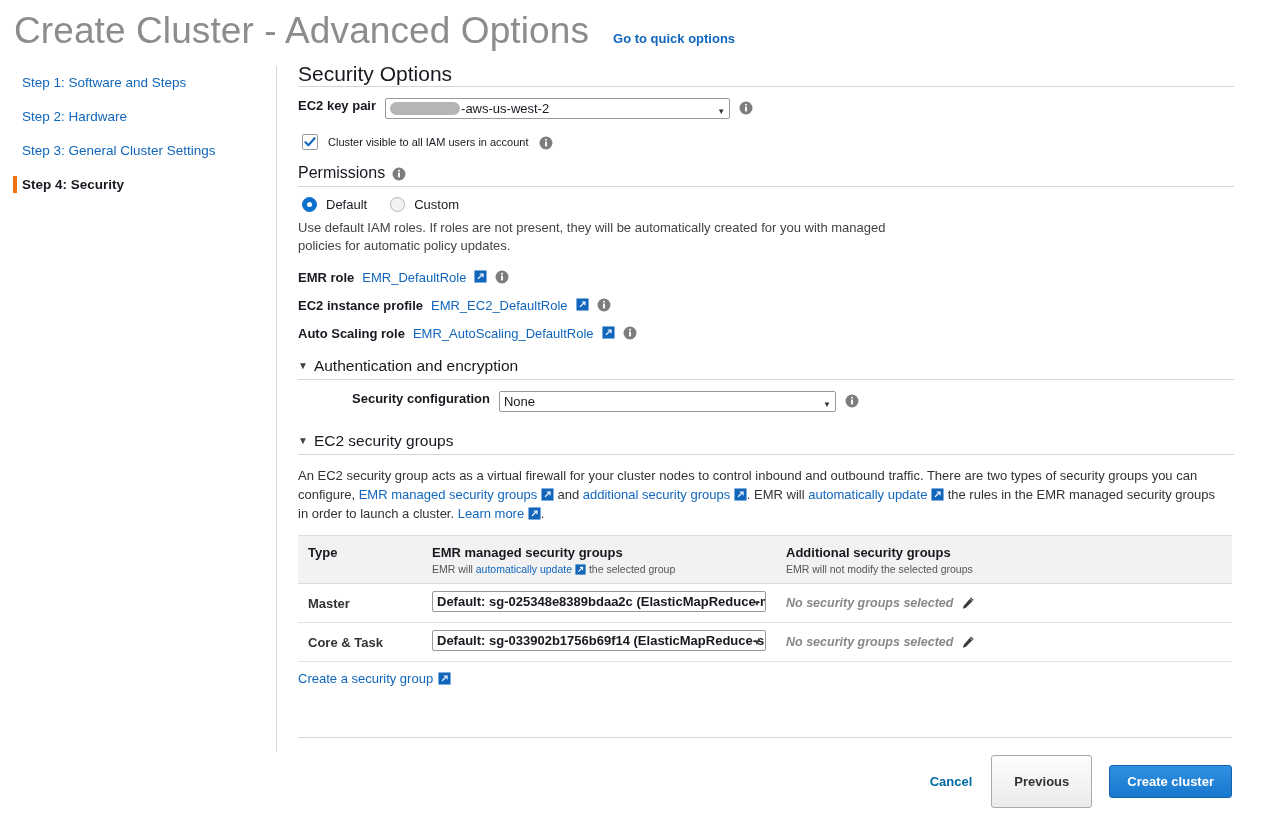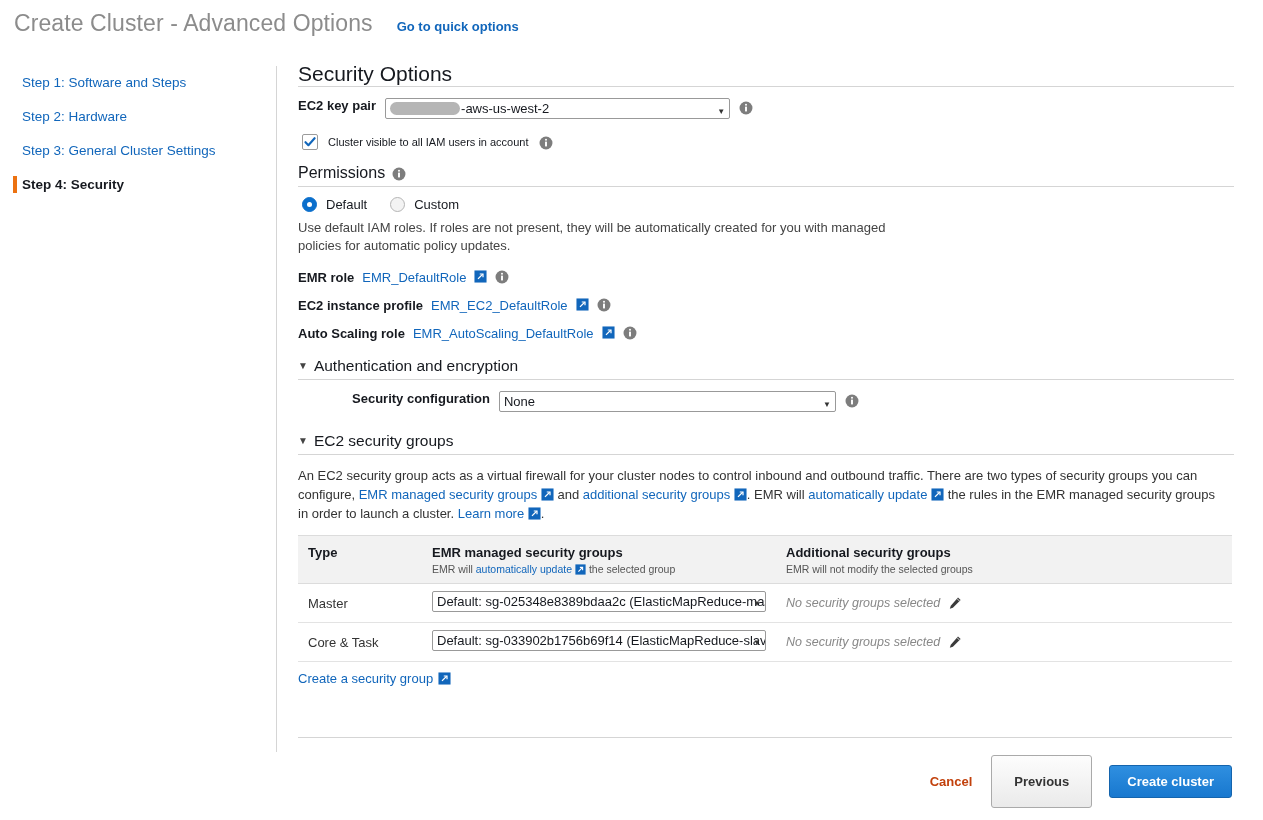--- a/index.html
+++ b/index.html
@@ -12,21 +12,21 @@
     overflow: hidden;
   }
   #page { position: relative; width: 1263px; height: 820px; background:#fff; }
 
   
   .page-header {
     position: absolute; left: 14px; top: 10px;
     display: flex; align-items: baseline; gap: 24px;
   }
   .page-title {
-    font-size: 23px; color: #8c8c8c; font-weight: 400;
+    font-size: 37px; color: #8c8c8c; font-weight: 400;
     letter-spacing: .1px; white-space: nowrap; text-align: right;
   }
   .quick-link {
     font-size: 13px; font-weight: bold; color: #1166bb;
     cursor: pointer; white-space: nowrap;
   }
 
   
   .sidebar {
     position: absolute; left: 0; top: 66px;
@@ -141,21 +141,21 @@
   .sg-table { width: 934px; border-collapse: collapse; margin-top: 2px; }
   .sg-table thead th {
     background: #f2f2f2; text-align: left; vertical-align: top;
     padding: 9px 10px 8px 10px;
     border-top: 1px solid #dcdcdc; border-bottom: 1px solid #dcdcdc;
     font-weight: bold; font-size: 13px; color: #16191f;
   }
   .th-sub { font-weight: normal; font-size: 10.5px; color: #555; margin-top: 3px; }
   .sg-table td {
     padding: 7px 10px; border-bottom: 1px solid #e3e3e3;
-    font-size: 13px; color: #333; vertical-align: middle;
+    font-size: 13px; color: #333; vertical-align: middle; font-weight: bold;
   }
   .col-type { width: 124px; }
   .col-emr { width: 348px; }
   .none-selected { font-style: italic; color: #888; font-size: 12.5px; margin-right: 8px; }
   .sg-select { width: 334px; }
   .addl-cell { display: flex; align-items: center; }
 
   .create-sg-link {
     display: inline-flex; align-items: center; gap: 5px;
     font-size: 13px; color: #1166bb; cursor: pointer; margin-top: 9px;
@@ -164,21 +164,21 @@
   
   .footer-divider {
     position: absolute; left: 298px; top: 737px; width: 934px;
     border-top: 1px solid #d5d5d5;
   }
   .footer {
     position: absolute; right: 31px; top: 755px;
     display: flex; align-items: center; gap: 17px;
   }
   .btn-cancel {
-    font-size: 13px; font-weight: bold; color: #c2410c;
+    font-size: 13px; font-weight: bold; color: #0369a1;
     background: none; border: none; cursor: pointer; padding: 4px 2px;
     font-family: "Liberation Sans", sans-serif;
   }
   .btn-prev {
     font-family: "Liberation Sans", sans-serif;
     font-size: 13px; font-weight: bold; color: #333;
     background: linear-gradient(#fdfdfd, #eaeaea);
     border: 1px solid #aaa; border-radius: 3px;
     padding: 18px 22px; cursor: pointer;
   }

